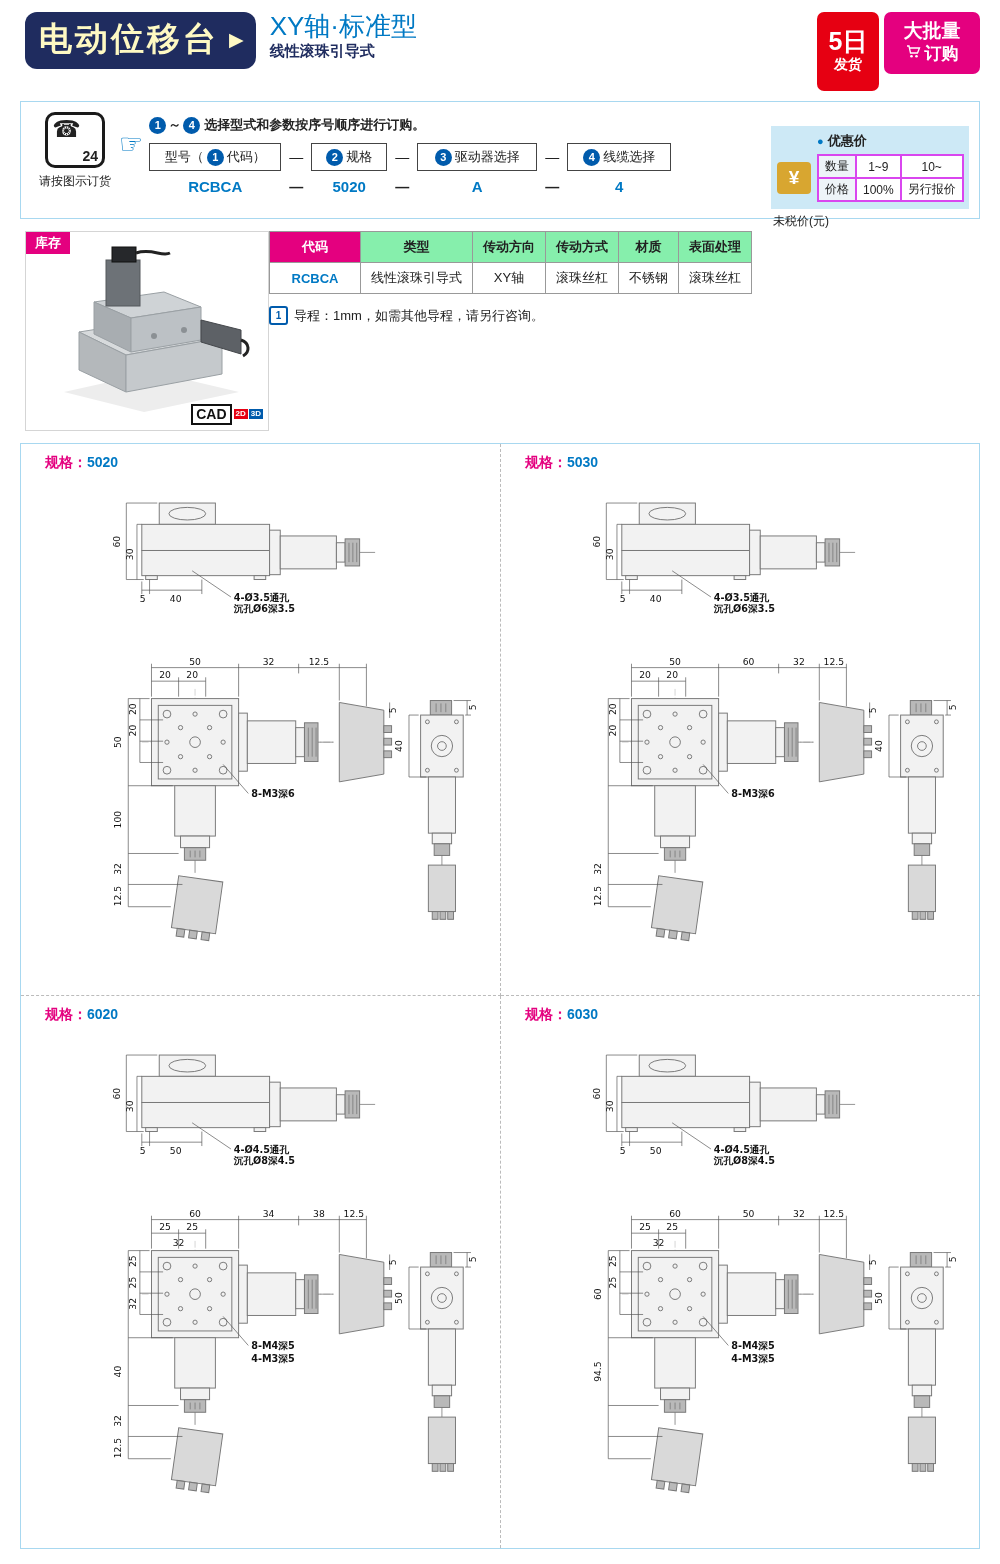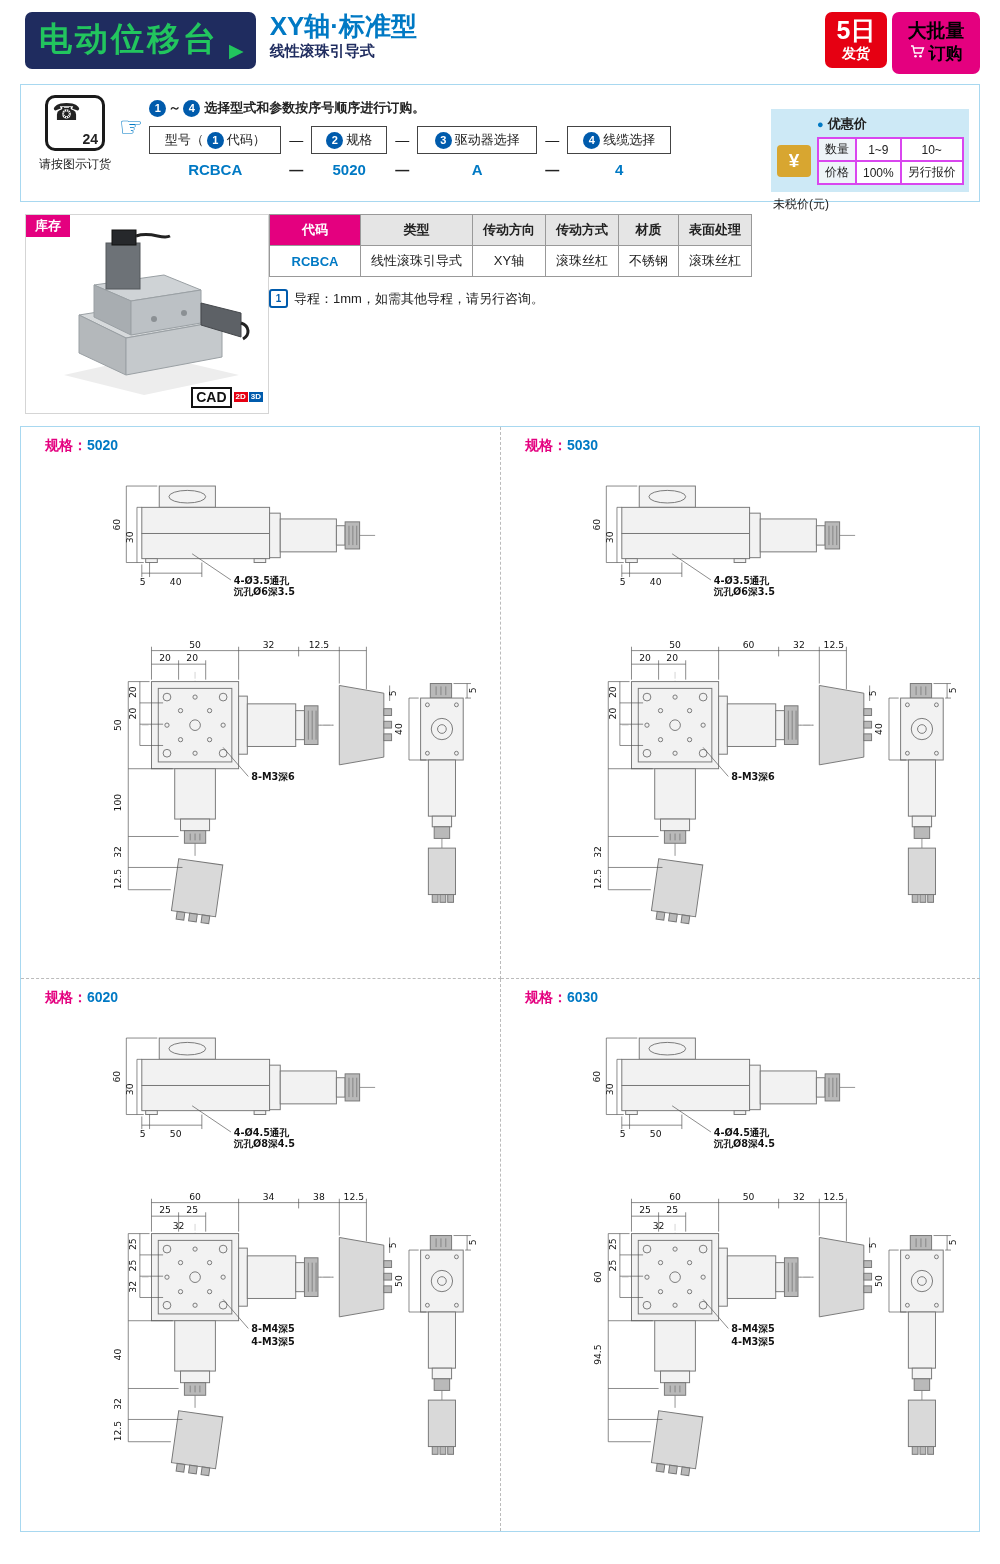--- a/index.html
+++ b/index.html
@@ -1,32 +1,32 @@
 <!DOCTYPE html>
 <html lang="zh"><head>
 <meta charset="utf-8">
 <style>
   html,body{margin:0;padding:0;background:#fff;}
   .page{width:1000px;height:1564px;position:relative;background:#fff;overflow:hidden;
         font-family:"Liberation Sans","DejaVu Sans",sans-serif;color:#222;}
 
   
   .top{display:flex;align-items:flex-start;padding:12px 20px 0 25px;}
-  .navy-bar{background:#1f2c5f;color:#22c55e;border-radius:7px;padding:5px 12px 7px 14px;display:flex;align-items:flex-end;}
+  .navy-bar{background:#1f2c5f;color:#fef9c3;border-radius:12px;padding:5px 12px 7px 14px;display:flex;align-items:center;}
   .main-title{font-size:33px;font-weight:bold;letter-spacing:3px;}
   .title-arrow{font-size:19px;margin-left:10px;}
   .sub-titles{margin-left:14px;padding-top:1px;}
-  .subtitle{color:#0079c4;font-size:26px;font-weight:bold;line-height:1.05;}
+  .subtitle{color:#0079c4;font-size:26px;font-weight:normal;line-height:1.05;}
   .subtitle2{color:#1f2c5f;font-size:15px;font-weight:bold;margin-top:2px;}
   .badges{margin-left:auto;display:flex;gap:5px;}
-  .badge-ship{width:62px;height:56px;background:#e60012;color:#fff;border-radius:7px;
+  .badge-ship{width:62px;height:79px;background:#e60012;color:#fff;border-radius:7px;
       display:flex;flex-direction:column;align-items:center;justify-content:center;}
   .ship-big{font-size:25px;font-weight:800;line-height:1;}
   .ship-small{font-size:14px;font-weight:bold;margin-top:2px;}
-  .badge-bulk{width:88px;height:62px;background:#e4007f;color:#000000;border-radius:7px;
+  .badge-bulk{width:96px;height:62px;background:#e4007f;color:#ffffff;border-radius:7px;
       display:flex;flex-direction:column;align-items:center;justify-content:center;font-weight:bold;}
   .bulk-line1{font-size:19px;line-height:1.1;}
   .bulk-row{display:flex;align-items:center;gap:4px;font-size:17px;}
 
   
   .order-box{margin:10px 20px 0 20px;border:1px solid #a8d8f0;padding:10px 8px 8px 10px;
       display:flex;align-items:flex-start;position:relative;height:118px;box-sizing:border-box;}
   .phone-block{width:88px;text-align:center;flex:none;}
   .phone-icon{width:54px;height:50px;border:3px solid #1a1a1a;border-radius:10px;margin:0 auto;position:relative;background:#fff;}
   .phone-glyph{font-size:23px;position:absolute;left:4px;top:1px;}
@@ -65,21 +65,21 @@
       padding:2px 9px;z-index:2;}
   .product-svg{position:absolute;left:8px;top:12px;}
   .cad-badge{position:absolute;right:5px;bottom:5px;display:flex;align-items:center;gap:2px;}
   .cad-text{font-weight:bold;font-size:14px;color:#111;border:2px solid #111;padding:0 3px;line-height:1.25;}
   .cad-dims{display:flex;gap:1px;}
   .cad-2d{background:#e60012;color:#fff;font-size:8px;font-weight:bold;padding:0 2px;line-height:1.25;}
   .cad-3d{background:#005bac;color:#fff;font-size:8px;font-weight:bold;padding:0 2px;line-height:1.25;}
   .spec-area{}
   .spec-table{border-collapse:collapse;font-size:13px;}
   .spec-table th,.spec-table td{border:1px solid #999;padding:6px 10px;text-align:center;white-space:nowrap;}
-  .spec-table th{background:#e5e5e5;font-weight:bold;}
+  .spec-table th{background:#86efac;font-weight:bold;}
   .spec-table th.code-th{background:#e4007f;color:#fff;width:70px;}
   .spec-table td.code-td{color:#0079c4;font-weight:bold;}
   .lead-note{margin-top:12px;font-size:13px;color:#222;display:flex;align-items:center;gap:6px;}
   .note-num{width:15px;height:15px;border:2px solid #005bac;color:#005bac;border-radius:3px;font-size:10px;
       font-weight:bold;display:inline-flex;align-items:center;justify-content:center;flex:none;}
 
   
   .drawings-box{margin:12px 20px 0 20px;border:1px solid #a8d8f0;}
   .drawings-grid{display:grid;grid-template-columns:1fr 1fr;}
   .quad{height:552px;box-sizing:border-box;padding:10px 0 0 24px;position:relative;}

